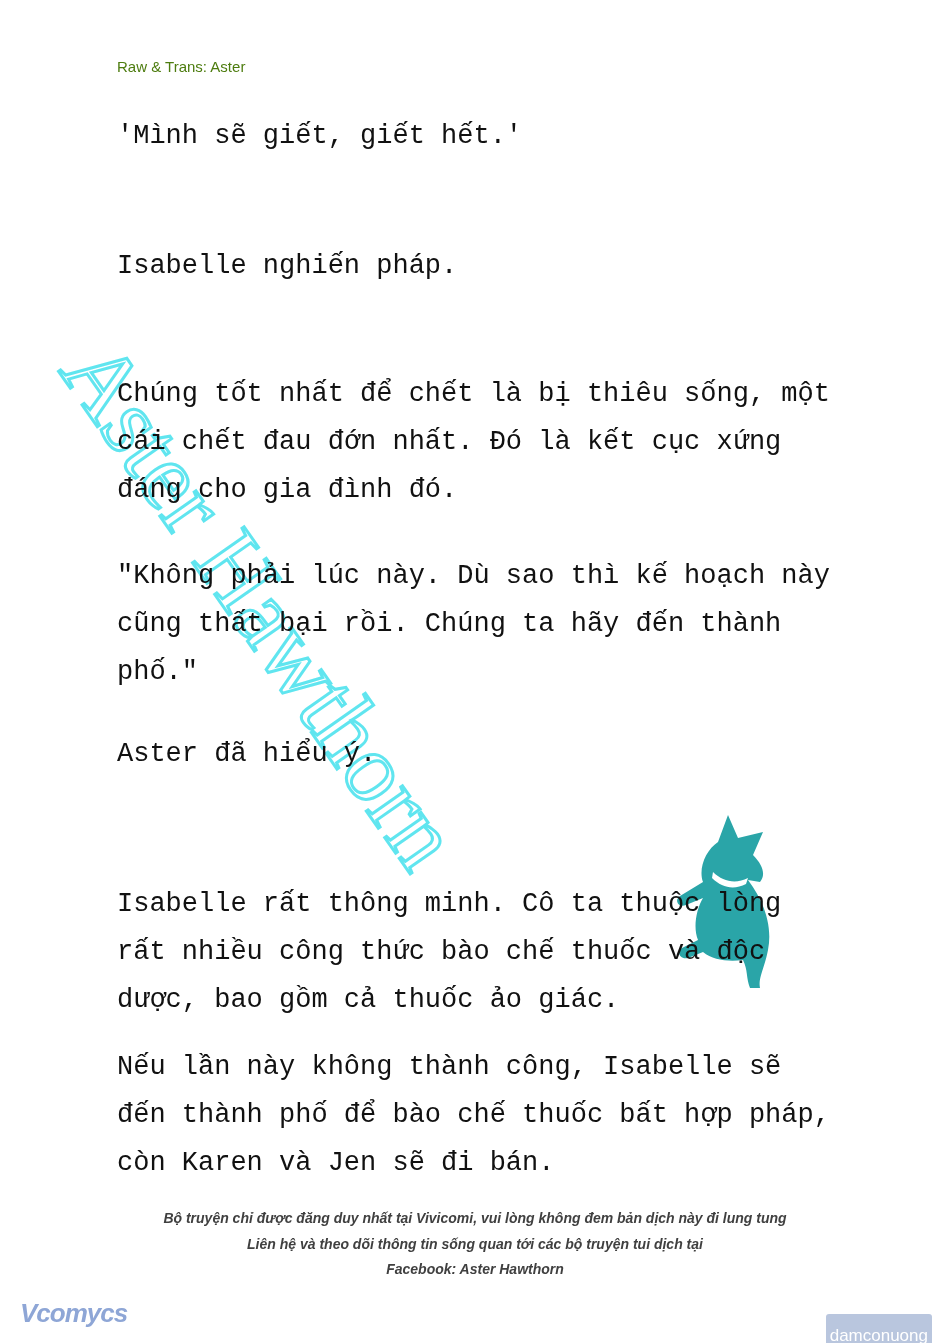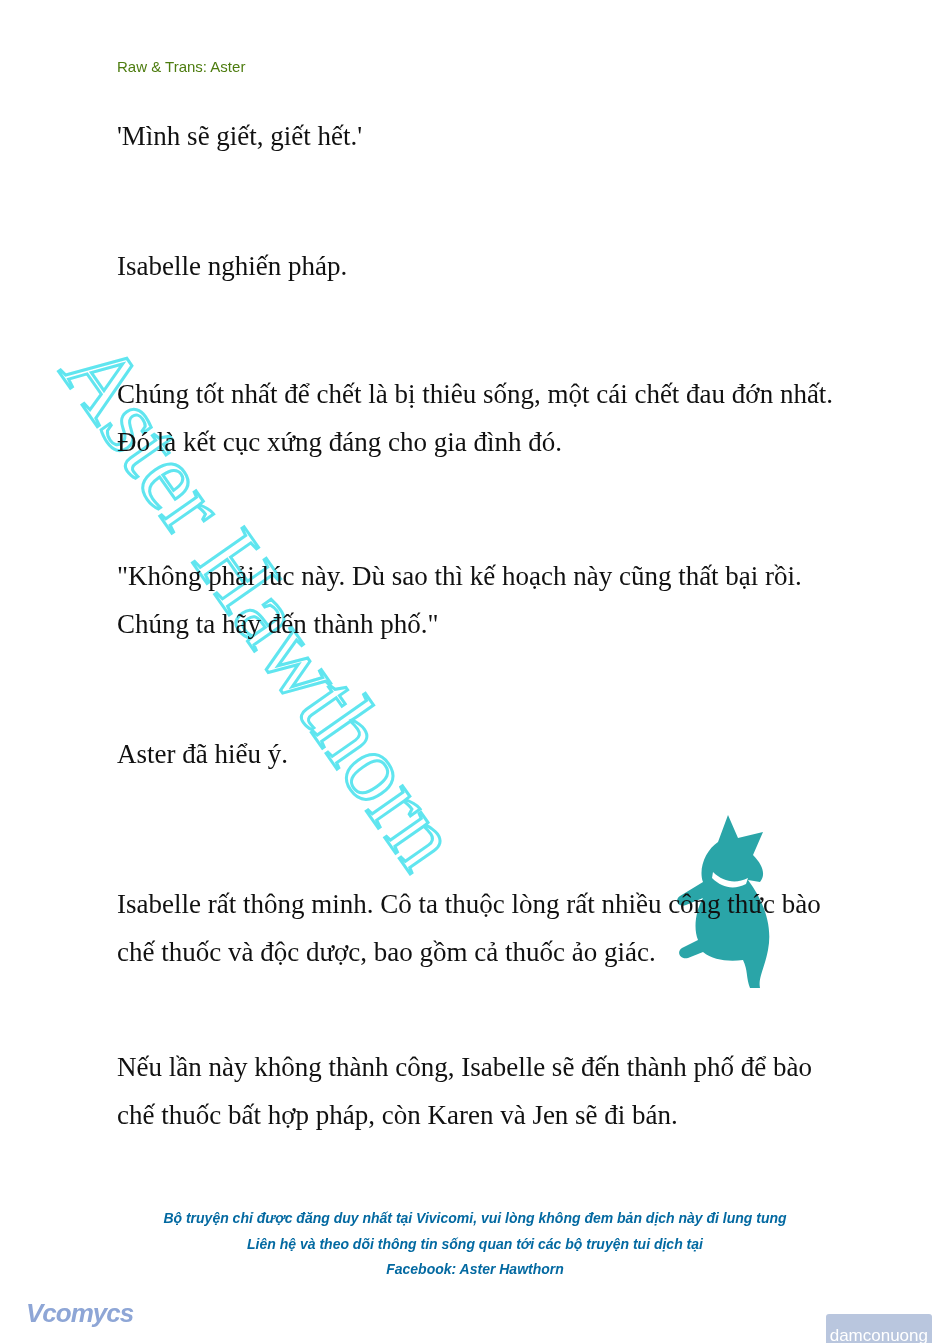--- a/index.html
+++ b/index.html
@@ -1,22 +1,22 @@
 <!DOCTYPE html>
 <html><head>
 <meta charset="utf-8">
 <style>
   html, body { margin:0; padding:0; }
   body { width:950px; height:1343px; background:#ffffff; position:relative; overflow:hidden; }
   .header { position:absolute; left:117px; top:58px; font-family:"Liberation Sans", sans-serif; font-size:15px; color:#4d7c0f; }
-  .para { position:absolute; left:117px; font-family:Liberation Serif, serif; font-size:27px; color:#111; line-height:48px; width:720px; z-index:2; }
+  .para { position:absolute; left:117px; font-family:Liberation Mono, monospace; font-size:27px; color:#111; line-height:48px; width:720px; z-index:2; }
   .watermark { position:absolute; left:130px; top:320px; font-family:"Liberation Serif", serif; font-size:96px; color:transparent; -webkit-text-stroke:3px #4fe3ee; transform:rotate(55deg); transform-origin:left top; white-space:nowrap; z-index:1; opacity:0.9; }
   .cat { position:absolute; left:668px; top:810px; width:120px; height:180px; z-index:1; }
-  .footer-note { position:absolute; left:0; width:950px; text-align:center; font-family:"Liberation Sans", sans-serif; font-style:italic; font-weight:bold; font-size:14px; color:#0369a1; }
-  .logo-left { position:absolute; left:26px; top:1298px; font-family:"Liberation Sans", sans-serif; font-style:italic; font-weight:bold; font-size:26px; color:#8ea6d6; letter-spacing:-1px; }
+  .footer-note { position:absolute; left:0; width:950px; text-align:center; font-family:"Liberation Sans", sans-serif; font-style:italic; font-weight:bold; font-size:14px; color:#404040; }
+  .logo-left { position:absolute; left:20px; top:1298px; font-family:"Liberation Sans", sans-serif; font-style:italic; font-weight:bold; font-size:26px; color:#8ea6d6; letter-spacing:-1px; }
   .logo-right { position:absolute; right:18px; top:1314px; font-family:"Liberation Sans", sans-serif; font-size:17px; color:#ffffff; background:#b9c6de; padding:12px 4px; border-radius:3px; }
 </style>
 </head>
 <body>
 
 <div class="header">Raw &amp; Trans: Aster</div>
 
 <div class="watermark">Aster Hawthorn</div>
 
 <svg class="cat" viewBox="0 0 120 180">

